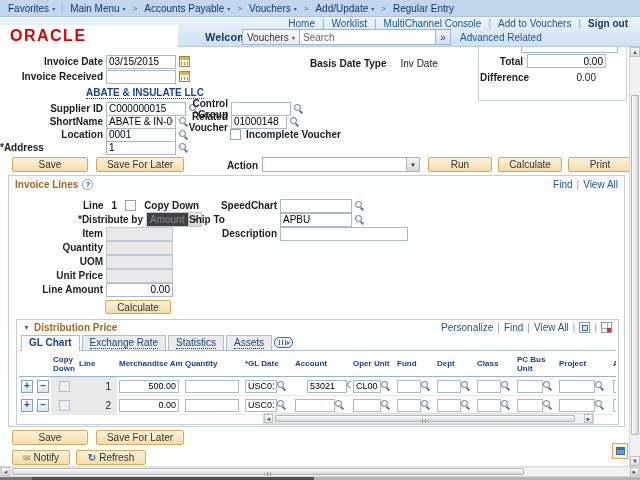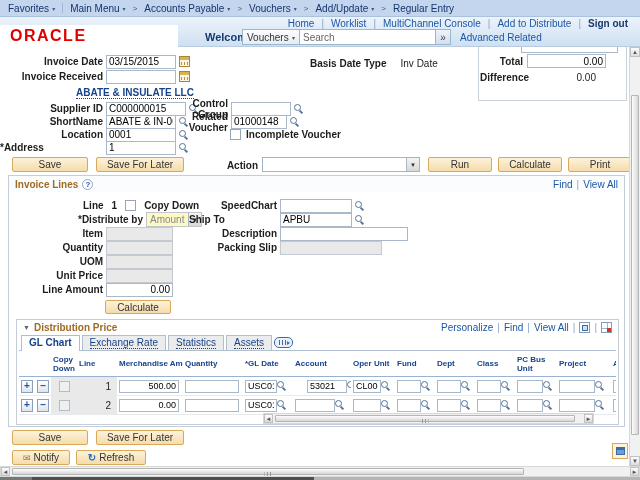--- a/index.html
+++ b/index.html
@@ -40,21 +40,21 @@
 .mag::after{content:"";position:absolute;width:4px;height:2px;background:#56749a;transform:rotate(45deg);left:5px;top:7px}
 .cal{display:inline-block;width:11px;height:11px;border:1px solid #a8862f;background:#fdf6e0;position:relative;cursor:pointer;flex:none}
 .cal::before{content:"";position:absolute;top:0;left:0;right:0;height:3px;background:#d8b25a}
 .cal::after{content:"";position:absolute;left:1px;top:5px;width:7px;height:3px;background:repeating-linear-gradient(90deg,#b39040 0 1px,transparent 1px 3px)}
 .cb{display:inline-block;width:11px;height:11px;border:1px solid #97a5b4;background:#fff;cursor:pointer;flex:none}
 .cb.dim{background:#f0f0f0;border-color:#b4bcc4}
 .btn{background:linear-gradient(#fdf2da,#f5dcab);border:1px solid #d8a958;border-radius:2px;color:#333;font-size:10px;font-family:inherit;height:15px;display:flex;align-items:center;justify-content:center;cursor:pointer;gap:3px}
 .combo{border:1px solid #9db6d0;background:#fff;height:15px;display:flex;align-items:center;cursor:pointer}
 .combo-val{flex:1;padding:0 3px;overflow:hidden;white-space:nowrap}
 .combo-btn{width:13px;height:13px;margin-right:0;background:linear-gradient(#f4f4f4,#d8d8d8);border-left:1px solid #aab8c6;display:flex;align-items:center;justify-content:center;font-size:6px;color:#333;flex:none}
-.combo.dis{background:#fef9c3;border-color:#c0c6cc}
+.combo.dis{background:#404040;border-color:#c0c6cc}
 .combo.dis .combo-val{color:#8a8a8a}
 .help{display:inline-flex;width:11px;height:11px;border-radius:50%;border:1px solid #8fa6c4;color:#1b57a5;font-size:8px;align-items:center;justify-content:center;background:#fff;cursor:pointer;flex:none}
 
 .gbox{position:absolute;border:1px solid #c5cdd8;background:#fff}
 .gbox-hdr{position:absolute;left:0;right:0;top:0;height:16px;display:flex;align-items:center;padding:0 6px;color:#a06a22;font-weight:bold;gap:4px;background:#fbfcfd}
 .hdr-right{margin-left:auto;display:flex;gap:4px;align-items:center;font-weight:normal}
 
 .totals{position:absolute;left:478px;top:0;width:149px;height:54px;border:1px solid #c9d2dd;border-top:none;background:#fff;overflow:hidden}
 .cutfield{position:absolute;left:42px;top:-8px;width:97px;height:14px;border:1px solid #a9b9c9;background:#fff}
 
@@ -133,21 +133,21 @@
   </div>
 
   <div class="hdr">
     <div class="hlinks">
       <span class="blink">Home</span>
         <span class="sep">|</span>
       <span class="blink">Worklist</span>
         <span class="sep">|</span>
       <span class="blink">MultiChannel Console</span>
         <span class="sep">|</span>
-      <span class="blink">Add to Distribute</span>
+      <span class="blink">Add to Vouchers</span>
         <span class="sep">|</span>
       <span class="signout">Sign out</span>
     </div>
     <div class="logowrap">
         <span class="oracle">ORACLE</span>
       </div>
     <span class="welcome">Welcome, Derek!</span>
     <div class="searchbar">
       <span class="scope">
           <span>Vouchers</span>
@@ -168,21 +168,21 @@
     </div>
     <div class="frow" style="left:310px;top:9px;gap:14px">
       <span class="lbl">Basis Date Type</span>
       <span>Inv Date</span>
     </div>
     <div class="frow" style="left:0;top:22px">
       <span class="lbl" style="width:103px;text-align:right">Invoice Received</span>
       <input class="tinput" style="width: 70px;" value="">
       <span class="cal"></span>
     </div>
-    <span class="abs dotted" style="left:76px;top:40px">ABATE &amp; INSULATE LLC</span>
+    <span class="abs dotted" style="left:86px;top:40px">ABATE &amp; INSULATE LLC</span>
 
     <div class="frow" style="left:0;top:54px">
       <span class="lbl" style="width:103px;text-align:right">Supplier ID</span>
       <input class="tinput" style="width: 80px;" value="C000000015">
       <span class="mag"></span>
     </div>
     <div class="frow" style="left:178px;top:54px">
       <span class="lbl" style="width:50px;text-align:right">Control Group</span>
       <input class="tinput" style="width: 60px;" value="">
       <span class="mag"></span>
@@ -272,24 +272,20 @@
         <input class="tinput ginput" style="width: 67px;" disabled="">
       </div>
       <div class="frow" style="left:180px;top:50px">
         <span class="lbl" style="width:88px;text-align:right">Description</span>
         <input class="tinput" style="width: 128px;" value="">
       </div>
 
       <div class="frow" style="left:0;top:64px">
         <span class="lbl" style="width:94px;text-align:right">Quantity</span>
         <input class="tinput ginput" style="width: 67px;" disabled="">
-      </div>
-      <div class="frow" style="left:180px;top:64px">
-        <span class="lbl" style="width:88px;text-align:right">Packing Slip</span>
-        <input class="tinput ginput" style="width: 102px;" disabled="">
       </div>
 
       <div class="frow" style="left:0;top:78px">
         <span class="lbl" style="width:94px;text-align:right">UOM</span>
         <input class="tinput ginput" style="width: 67px;" disabled="">
       </div>
       <div class="frow" style="left:0;top:92px">
         <span class="lbl" style="width:94px;text-align:right">Unit Price</span>
         <input class="tinput ginput" style="width: 67px;" disabled="">
       </div>

